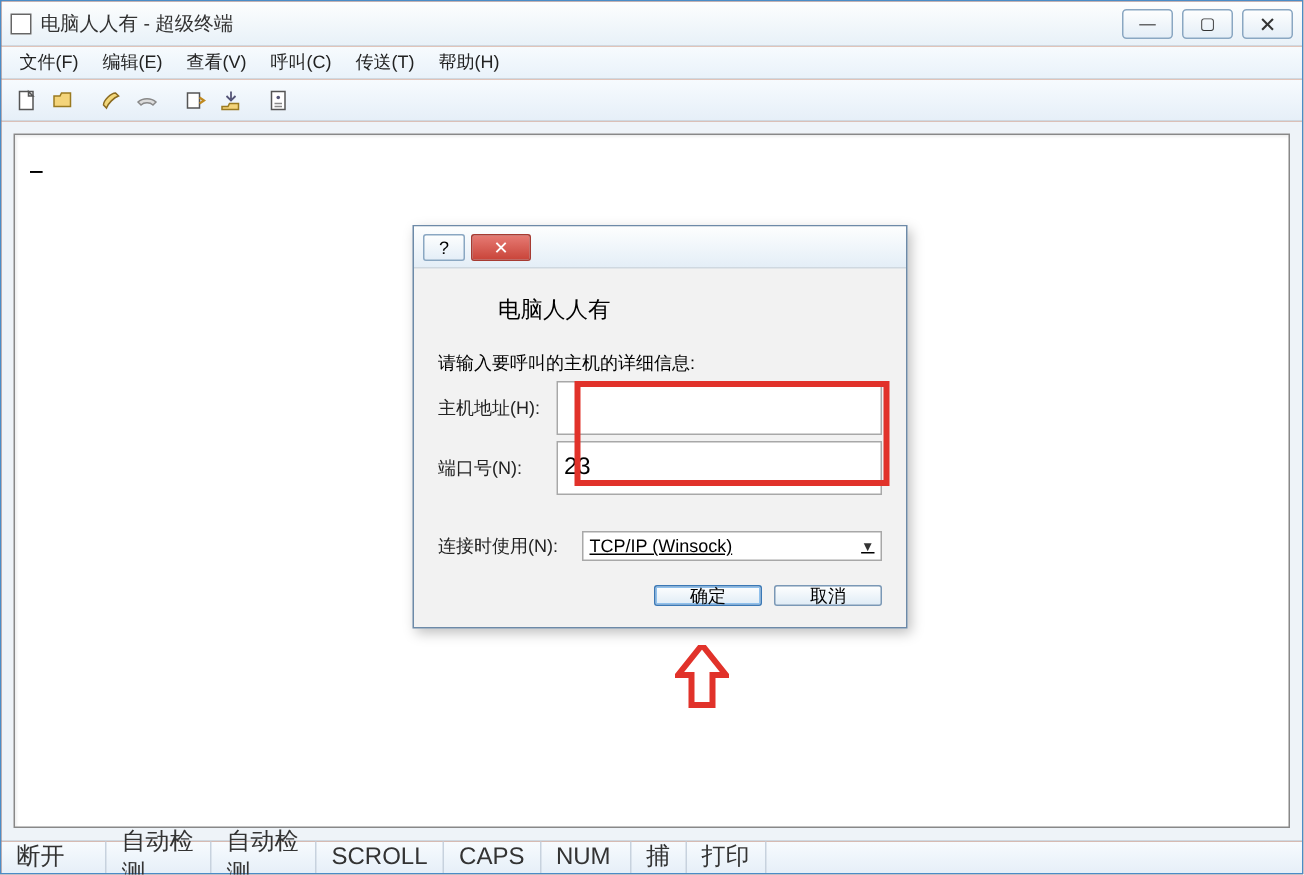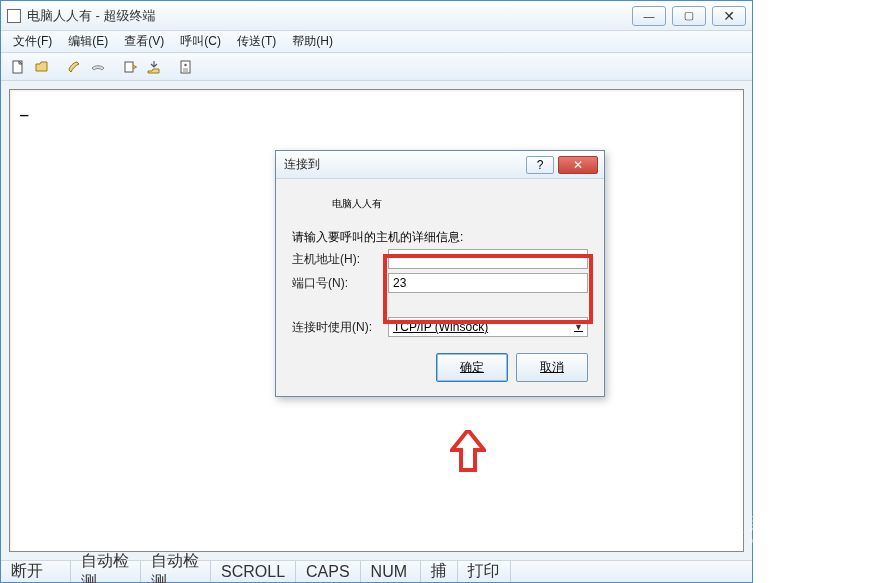--- a/index.html
+++ b/index.html
@@ -1,18 +1,18 @@
 <!DOCTYPE html>
 <html><head>
 <meta charset="utf-8">
 <style>
 * { box-sizing: border-box; margin: 0; padding: 0; }
 body { font-family: "Microsoft YaHei", SimSun, sans-serif; font-size: 12px; background: #fff; width: 869px; height: 583px; overflow: hidden; position: relative; }
 
-.window { width: 753px; height: 583px; border: 1px solid #4a8cc7; background: #c2410c; display: flex; flex-direction: column; }
+.window { width: 869px; height: 583px; border: 1px solid #4a8cc7; background: #c2410c; display: flex; flex-direction: column; }
 
 .titlebar { height: 30px; background: linear-gradient(#fdfefe, #e8f1f8); display: flex; align-items: center; padding: 0 6px; border-bottom: 1px solid #cfd8e0; }
 .titlebar-icon { width: 14px; height: 14px; border: 1px solid #666; margin-right: 6px; background: #fff; }
 .titlebar-title { flex: 1; font-size: 13px; color: #333; }
 .win-controls { display: flex; gap: 6px; }
 .win-btn { width: 34px; height: 20px; border: 1px solid #8aa7c2; border-radius: 3px; background: linear-gradient(#fdfefe,#e4eef7); display: flex; align-items: center; justify-content: center; font-size: 11px; color: #333; cursor: default; }
 .win-btn.close { font-size: 14px; }
 
 .menubar { height: 22px; background: linear-gradient(#f7fbfe,#e9f2fa); display: flex; align-items: center; padding: 0 4px; border-bottom: 1px solid #cfd8e0; }
 .menu-item { padding: 12px 8px; color: #222; cursor: default; }
@@ -35,31 +35,31 @@
 
 .dialog { position: absolute; left: 275px; top: 150px; width: 330px; background: #f2f2f2; border: 1px solid #6d8aa8; box-shadow: 2px 3px 8px rgba(0,0,0,.25); }
 .dlg-titlebar { height: 28px; background: linear-gradient(#fdfefe,#e4eef7); display: flex; align-items: center; padding: 0 6px; border-bottom: 1px solid #cfd8e0; }
 .dlg-titlebar-txt { flex: 1; font-size: 12px; color: #222; padding-left: 2px; }
 .dlg-btns { display: flex; gap: 4px; }
 .dlg-help { width: 28px; height: 18px; border: 1px solid #8aa7c2; border-radius: 2px; background: linear-gradient(#fdfefe,#e4eef7); display:flex;align-items:center;justify-content:center; font-size:12px; cursor: default;}
 .dlg-close { width: 40px; height: 18px; background: linear-gradient(#e67a73,#c9453a); border: 1px solid #a63b32; border-radius: 2px; color:#fff; display:flex;align-items:center;justify-content:center; font-size: 12px; cursor: default;}
 .dlg-body { padding: 14px 16px 14px 16px; }
 .dlg-row { display: flex; align-items: center; margin-bottom: 4px; }
 .dlg-label { width: 96px; color: #222; }
-.dlg-input { flex: 1; height: 20px; border: 1px solid #a8a8a8; background: #fff; padding: 0 4px; font-size: 12px; }
+.dlg-input { flex: 1; height: 36px; border: 1px solid #a8a8a8; background: #fff; padding: 0 4px; font-size: 16px; }
 .dlg-select { flex: 1; height: 20px; border: 1px solid #a8a8a8; background: #fff; padding: 0 4px; font-size: 12px; display:flex; align-items:center; justify-content:space-between;text-decoration:underline; }
 .sel-arrow { font-size: 9px; color: #333; }
 .dlg-actions { display: flex; justify-content: flex-end; gap: 8px; margin-top: 16px; }
-.dlg-action-btn { width: 72px; height: 29px; border: 1px solid #7a98b6; background: linear-gradient(#fdfefe,#e0ecf6); border-radius: 2px; display:flex;align-items:center;justify-content:center; cursor: default; text-decoration: underline; }
+.dlg-action-btn { width: 72px; height: 14px; border: 1px solid #7a98b6; background: linear-gradient(#fdfefe,#e0ecf6); border-radius: 2px; display:flex;align-items:center;justify-content:center; cursor: default; }
 .dlg-action-btn.primary { border: 1px solid #3b78b5; box-shadow: 0 0 0 1px #8fc0ec inset; }
 
 .red-box { position: absolute; border: 4px solid #e1322a; pointer-events: none; }
 .arrow-up { position: absolute; pointer-events:none; }
 
-.conn-name { margin: 4px 0 18px 40px; font-size: 10px; }
+.conn-name { margin: 4px 0 18px 40px; font-size: 15px; }
 .instr { margin-bottom: 3px; }
 
 .watermark { position:absolute; right:6px; bottom:30px; opacity:.6; pointer-events:none; }
 .wm-svg { width: 160px; height: 42px; }
 
 </style>
 </head>
 <body>
 
 <div class="window">
@@ -143,21 +143,20 @@
     <div class="status-cell x">CAPS</div>
     <div class="status-cell x">NUM</div>
     <div class="status-cell">捕</div>
     <div class="status-cell">打印</div>
   </div>
 
 </div>
 
 <div class="dialog">
   <div class="dlg-titlebar">
-    <div class="dlg-titlebar-txt">连接到</div>
     <div class="dlg-btns">
       <div class="dlg-help">?</div>
       <div class="dlg-close">✕</div>
     </div>
   </div>
   <div class="dlg-body">
     <div class="conn-name">电脑人人有</div>
     <div class="instr">请输入要呼叫的主机的详细信息:</div>
 
     <div class="dlg-row">

